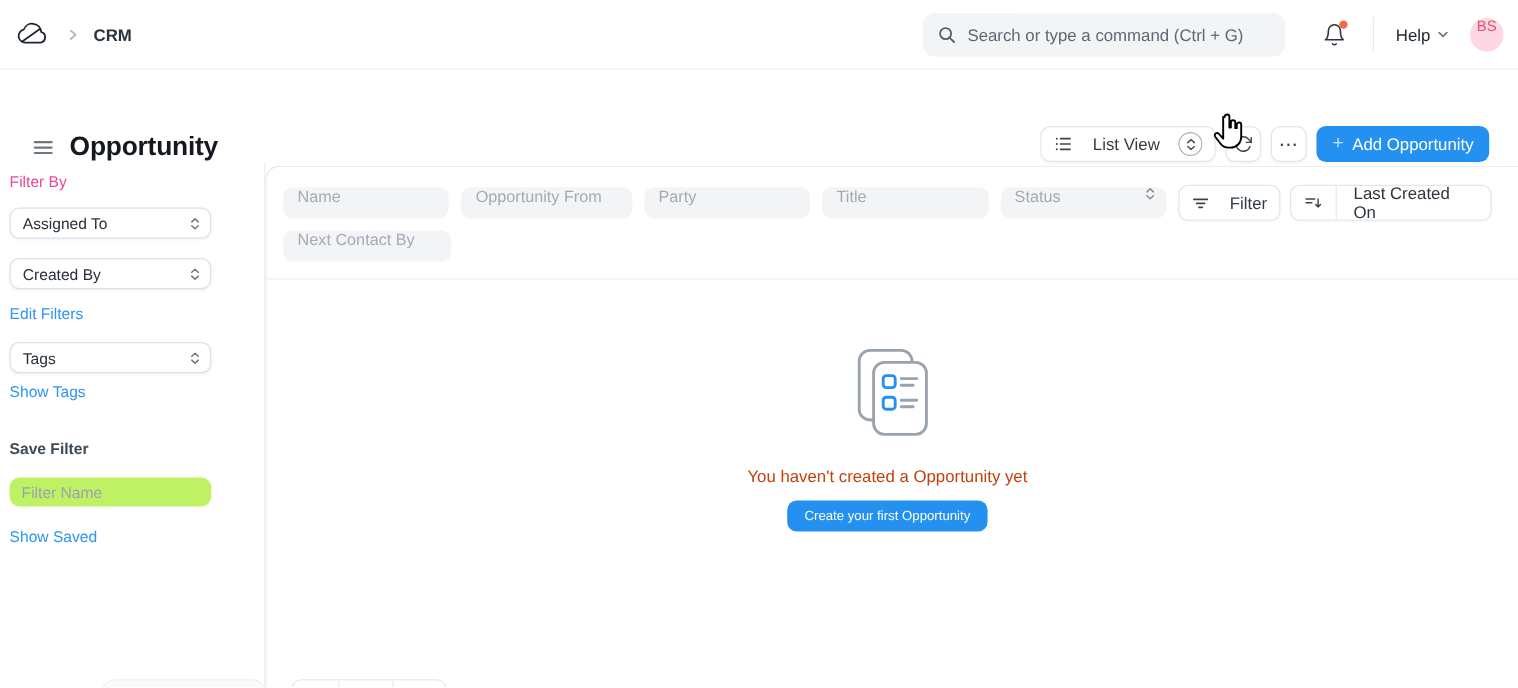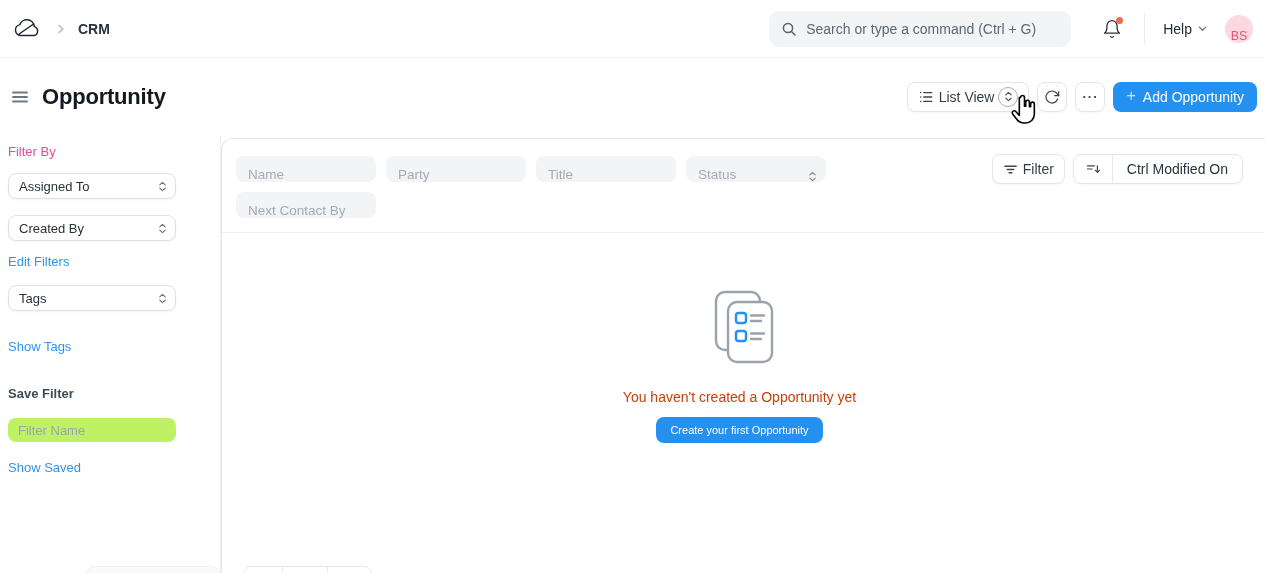--- a/index.html
+++ b/index.html
@@ -17,28 +17,28 @@
   .crumb-sep { margin:0 12px 0 14px; color:#b2b9c0; }
   .crumb { font-weight:700; color:#2a323a; cursor:pointer; }
   .topbar-right { margin-left:auto; display:flex; align-items:center; }
   .searchbox { width:302px; height:36px; background:#f3f4f6; border-radius:10px; display:flex; align-items:center; gap:9px; padding:0 12px; cursor:text; }
   .searchbox input { flex:1; border:none; outline:none; background:transparent; font:inherit; font-size:14px; color:#3d4854; }
   .searchbox input::placeholder { color:#5d6873; opacity:1; }
   .bell-wrap { position:relative; margin-left:31px; cursor:pointer; }
   .bell-dot { position:absolute; top:-2px; right:-1px; width:7px; height:7px; border-radius:50%; background:#ef6b4c; }
   .top-divider { width:1px; height:30px; background:#e8eaed; margin:0 18px 0 22px; }
   .help { display:flex; align-items:center; gap:5px; color:#222b33; cursor:pointer; }
-  .avatar { width:28px; height:28px; border-radius:50%; background:#fdd7e1; color:#e8536f; font-size:12.5px; font-weight:500; display:flex; align-items:flex-end; justify-content:center; margin-left:17px; cursor:pointer; }
+  .avatar { width:28px; height:28px; border-radius:50%; background:#fdd7e1; color:#e8536f; font-size:12.5px; font-weight:500; display:flex; align-items:flex-start; justify-content:center; margin-left:17px; cursor:pointer; }
 
   
-  .page-header { height:77px; display:flex; align-items:center; padding:0 8px; }
+  .page-header { height:77px; display:flex; align-items:flex-end; padding:0 24px; }
   .icon-btn-plain { background:none; border:none; padding:2px; cursor:pointer; display:flex; }
   .page-title { margin-left:10px; font-size:22px; font-weight:700; color:#14191f; letter-spacing:-0.2px; }
   .header-actions { margin-left:auto; display:flex; align-items:center; gap:8px; }
-  .btn { height:30px; border:1px solid #e3e6e9; background:#fff; border-radius:8px; display:inline-flex; align-items:center; gap:5px; padding:0 10px; font:inherit; color:#333c44; cursor:pointer; box-shadow:0 1px 2px rgba(25,39,52,.04); }
+  .btn { height:30px; border:1px solid #e3e6e9; background:#fff; border-radius:8px; display:inline-flex; align-items:center; gap:17px; padding:0 10px; font:inherit; color:#333c44; cursor:pointer; box-shadow:0 1px 2px rgba(25,39,52,.04); }
   .btn-square { width:30px; justify-content:center; padding:0; }
   .updown-ring { width:20px; height:20px; border-radius:50%; border:1.5px solid #a9b1b9; display:flex; align-items:center; justify-content:center; margin-left:-1px; }
   .btn-blue { height:30px; border:none; border-radius:8px; background:#2490ef; color:#fff; display:inline-flex; align-items:center; gap:7px; padding:0 13px; font:inherit; cursor:pointer; }
   .btn-blue .plus { color:rgba(255,255,255,.72); font-size:16px; font-weight:400; margin-top:-1px; }
   .ellipsis-glyph { letter-spacing:1px; color:#3c454e; font-weight:700; font-size:13px; }
 
   
   .content { display:flex; height:438px; position:relative; }
 
   .sidebar { width:221px; border-right:1px solid #eef0f2; padding:0 8px; position:relative; }
@@ -46,21 +46,21 @@
   .side-label.bold { font-weight:700; color:#3e4a55; }
   .side-select { margin-top:14px; height:26px; width:168px; border:1px solid #dde1e5; border-radius:8px; background:#fff; display:flex; align-items:center; justify-content:space-between; padding:0 8px 0 10px; font-size:13px; color:#28303a; cursor:pointer; box-shadow:0 1px 2px rgba(25,39,52,.05); }
   .side-link { display:block; font-size:13px; color:#2d95f2; cursor:pointer; height:16px; }
   .side-input { margin-top:17px; width:168px; height:24px; border:none; outline:none; background:#bef264; border-radius:8px; padding:0 10px; font:inherit; font-size:13px; color:#3d4854; }
   .side-input::placeholder { color:#9aa4ae; opacity:1; }
   .side-ghost { position:absolute; left:85px; top:431px; width:136px; height:24px; background:#fafafa; border:1px solid #f0f0f0; border-radius:10px; }
 
   .main-panel { flex:1; border:1px solid #e4e7ea; border-right:none; border-bottom:none; border-radius:12px 0 0 0; margin-top:3px; padding:14px 22px 0 14px; position:relative; background:#fff; }
   .chip-row { display:flex; align-items:center; gap:10px; height:30px; margin-top:1px; }
   .chip-row + .chip-row { margin-top:6px; }
-  .chip { height:26px; background:#f3f4f6; border-radius:8px; display:flex; align-items:flex-end; padding:0 12px; font-size:13.5px; color:#a3abb5; cursor:pointer; }
+  .chip { height:26px; background:#f3f4f6; border-radius:8px; display:flex; align-items:flex-start; padding:0 12px; font-size:13.5px; color:#a3abb5; cursor:pointer; }
   .chip.select { justify-content:space-between; padding-right:9px; }
   .w140 { width:140px; } .w144 { width:144px; }
   .row-right { margin-left:auto; display:flex; align-items:center; gap:8px; }
   .sort-group { height:30px; border:1px solid #e3e6e9; background:#fff; border-radius:8px; display:flex; align-items:stretch; overflow:hidden; cursor:pointer; box-shadow:0 1px 2px rgba(25,39,52,.04); }
   .sort-icon-cell { width:38px; display:flex; align-items:center; justify-content:center; }
   .sort-div { width:1px; background:#e6e8ea; }
   .sort-label-cell { display:flex; align-items:center; padding:0 14px; color:#2b343c; }
   .panel-divider { border:none; border-top:1px solid #eceef0; margin:12px -22px 0 -14px; }
 
   .empty-wrap { display:flex; flex-direction:column; align-items:center; margin-top:56px; }
@@ -186,36 +186,39 @@
     <a class="side-link" style="margin-top:13px">Edit Filters</a>
 
     <div class="side-select" style="margin-top:15px">
       <span>Tags</span>
       <svg width="9" height="11" viewBox="0 0 10 12" fill="none" stroke="#6f7780" stroke-width="1.4" stroke-linecap="round" stroke-linejoin="round">
           <path d="M2 4.2 L5 1.4 L8 4.2"></path>
           <path d="M2 7.8 L5 10.6 L8 7.8"></path>
         </svg>
     </div>
 
-    <a class="side-link" style="margin-top:28px">Show Tags</a>
+    <a class="side-link" style="margin-top:8px">Show Tags</a>
 
     <div class="side-label bold" style="margin-top:30px">Save Filter</div>
 
     <input class="side-input" placeholder="Filter Name" style="">
 
     <a class="side-link" style="margin-top:18px">Show Saved</a>
 
     <div class="side-ghost"></div>
   </div>
 
   <div class="main-panel">
 
     <div class="chip-row">
       <div class="chip w140">
           <span>Name</span>
+        </div>
+      <div class="chip w144">
+          <span>Opportunity From</span>
         </div>
       <div class="chip w140">
           <span>Party</span>
         </div>
       <div class="chip w140">
           <span>Title</span>
         </div>
       <div class="chip select w140">
         <span>Status</span>
         <svg width="9" height="11" viewBox="0 0 10 12" fill="none" stroke="#858e97" stroke-width="1.4" stroke-linecap="round" stroke-linejoin="round">
@@ -232,21 +235,21 @@
           <span>Filter</span>
         </button>
         <div class="sort-group">
           <span class="sort-icon-cell">
             <svg width="16" height="16" viewBox="0 0 20 20" fill="none" stroke="#3c454e" stroke-width="1.5" stroke-linecap="round" stroke-linejoin="round">
               <path d="M3 6 h9 M3 10 h6"></path>
               <path d="M15.5 6 v8 M13 11.8 L15.5 14.3 L18 11.8"></path>
             </svg>
           </span>
           <span class="sort-div"></span>
-          <span class="sort-label-cell">Ctrl Modified On</span>
+          <span class="sort-label-cell">Last Created On</span>
         </div>
       </div>
     </div>
 
     <div class="chip-row">
       <div class="chip w140">
           <span>Next Contact By</span>
         </div>
     </div>
 

